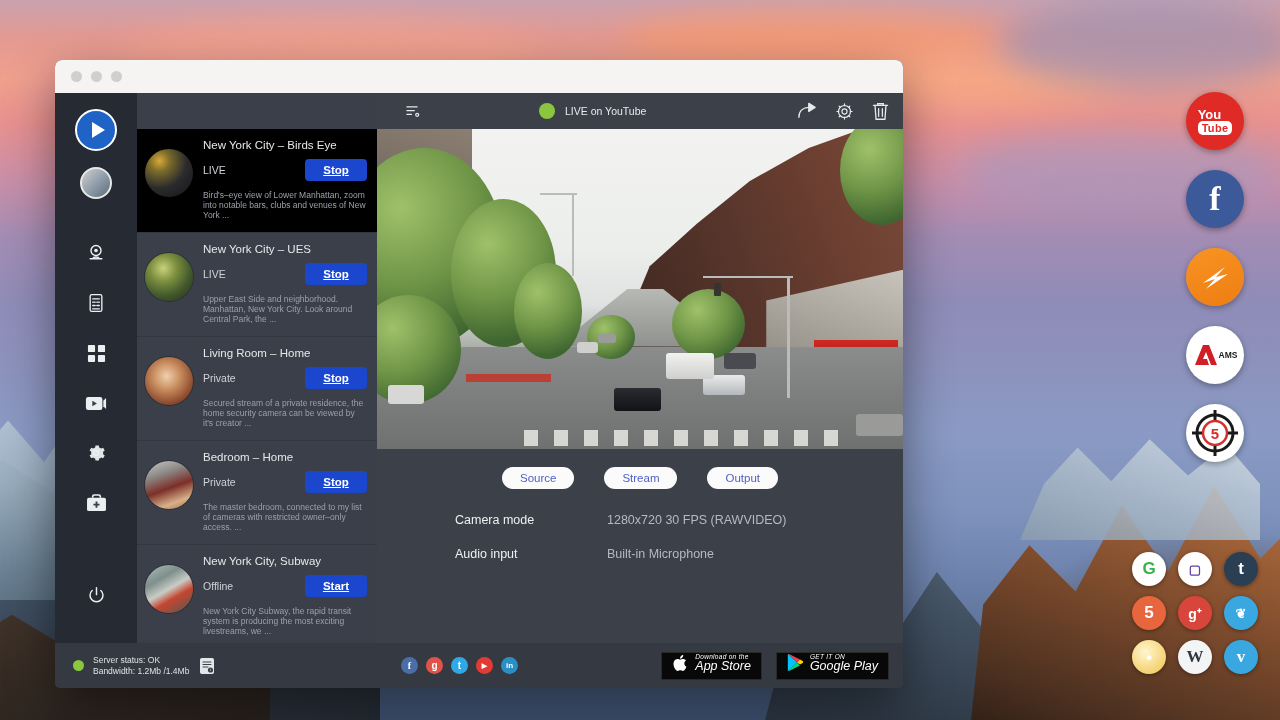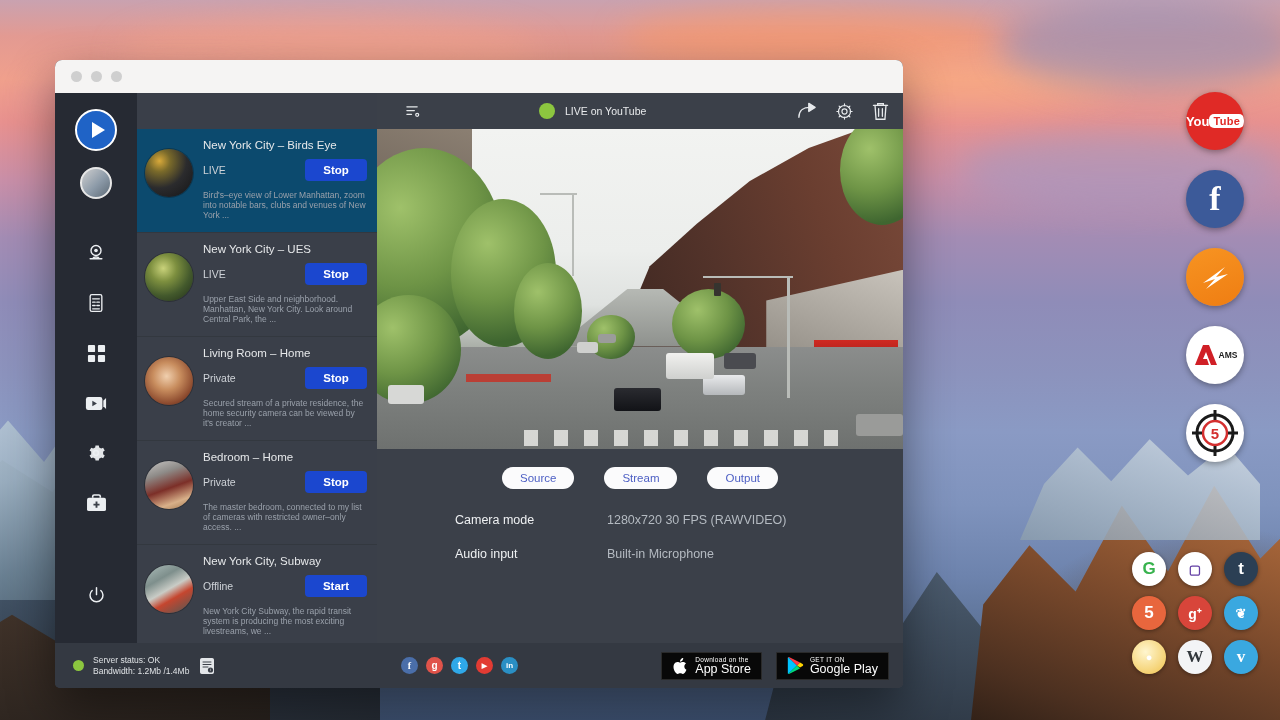--- a/index.html
+++ b/index.html
@@ -177,38 +177,38 @@
   .list-col {
     width: 240px; background: #3a3f49; flex: 0 0 240px;
     display: flex; flex-direction: column; min-height: 0;
     padding-top: 36px;
   }
   .cam-scroll { overflow: hidden; flex: 1; }
   .cam {
     display: flex; padding: 10px 10px 12px 8px;
     border-bottom: 1px solid #33383f;
   }
-  .cam.selected { background: #0c4a6e; }
+  .cam.selected { background: #000000; }
   .cam-thumb {
     width: 48px; height: 48px; border-radius: 50%;
     flex: 0 0 48px; margin-top: 10px; margin-right: 10px;
     background-size: cover; background-position: center;
     box-shadow: 0 0 0 1px rgba(0,0,0,.25);
   }
   .cam-info { flex: 1; min-width: 0; }
   .cam-title {
     color: #e6e8ea; font-size: 11.5px; margin-bottom: 8px;
     white-space: nowrap; overflow: hidden; text-overflow: ellipsis;
   }
   .cam-row { display: flex; align-items: center; justify-content: space-between; }
   .cam-state { color: #cfd3d8; font-size: 10.5px; }
   .cam-btn {
     background: #1b47cf; color: #fff; border: none; border-radius: 4px;
     font-size: 11.5px; font-weight: 700; padding: 5px 14px; cursor: pointer;
-    font-family: "Liberation Sans", sans-serif; min-width: 62px;
+    font-family: "Liberation Sans", sans-serif; min-width: 62px; text-decoration: underline;
   }
   .cam-desc {
     color: #9aa1ab; font-size: 8.5px; line-height: 10px; margin-top: 9px;
   }
 
   
   .main-col { flex: 1; display: flex; flex-direction: column; min-width: 0; background: #3b4049; }
   .topbar {
     height: 36px; flex: 0 0 36px; display: flex; align-items: center;
     padding: 0 14px 0 6px; gap: 22px; background: #3b4049;
@@ -293,22 +293,22 @@
   }
   .fsocial { display: flex; gap: 8px; flex: 1; justify-content: flex-start; padding-left: 28px; }
   .fs {
     width: 17px; height: 17px; border-radius: 50%;
     display: flex; align-items: center; justify-content: center;
     color: #fff; font-size: 10px; font-weight: 700;
   }
   .stores { display: flex; gap: 14px; margin-left: auto; }
   .store {
     background: #080808; border-radius: 1px; height: 28px;
-    display: flex; align-items: center; gap: 6px; padding: 0 10px;
-    color: #fff; cursor: pointer; border: 1px solid #2a2a2a;
+    display: flex; gap: 6px; padding: 0 10px;
+    color: #fff; cursor: pointer; border: 1px solid #2a2a2a; font-style: italic;
   }
   .store-sub { font-size: 6.5px; line-height: 7px; letter-spacing: .3px; }
   .store-main { font-size: 12.5px; line-height: 13px; font-weight: 500; }
 </style>
 </head>
 <body>
 
 <div id="desktop">
 
   <div class="cloud" style="left:120px;top:20px;width:420px;height:70px;background:#f5a58d;opacity:.55;"></div>
@@ -320,21 +320,21 @@
 
   <div class="mtn-mid"></div>
   <div class="mtn-left"></div>
   <div class="mtn-left-snow"></div>
   <div class="mtn-left-rock"></div>
   <div class="mtn-right"></div>
   <div class="mtn-right-snow"></div>
 
   <div class="dock-right">
     <div class="dicon dicon-yt">
-      <div style="display:flex;flex-direction:row;align-items:center;line-height:1;">
+      <div style="display:flex;flex-direction:column;line-height:1;">
         <span class="yt-top">You</span>
         <span class="yt-box">Tube</span>
       </div>
     </div>
     <div class="dicon dicon-fb">
       <span style="font-size:34px;font-family:'Liberation Serif',serif;font-weight:700;">f</span>
     </div>
     <div class="dicon dicon-wz">
       <svg width="40" height="40" viewBox="0 0 40 40">
         <path d="M8 26 L30 10 L21 20 L33 17 L11 32 L20 22 Z" fill="#fff"></path>

